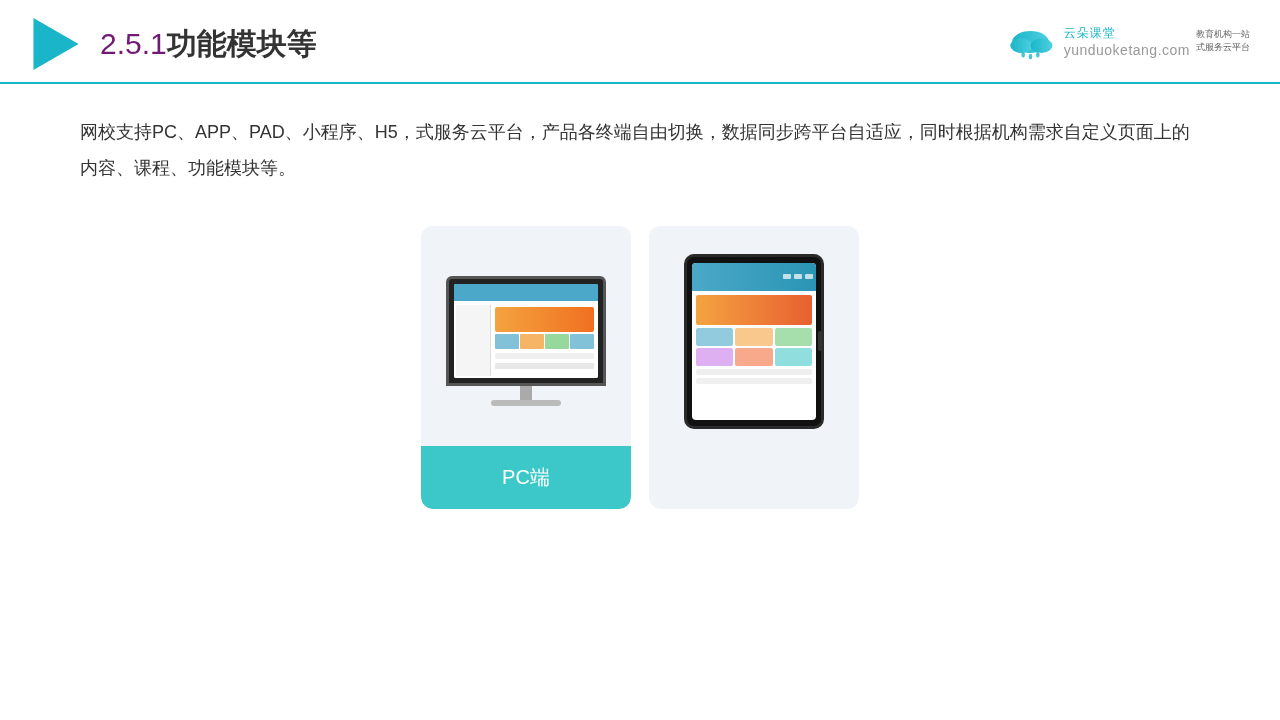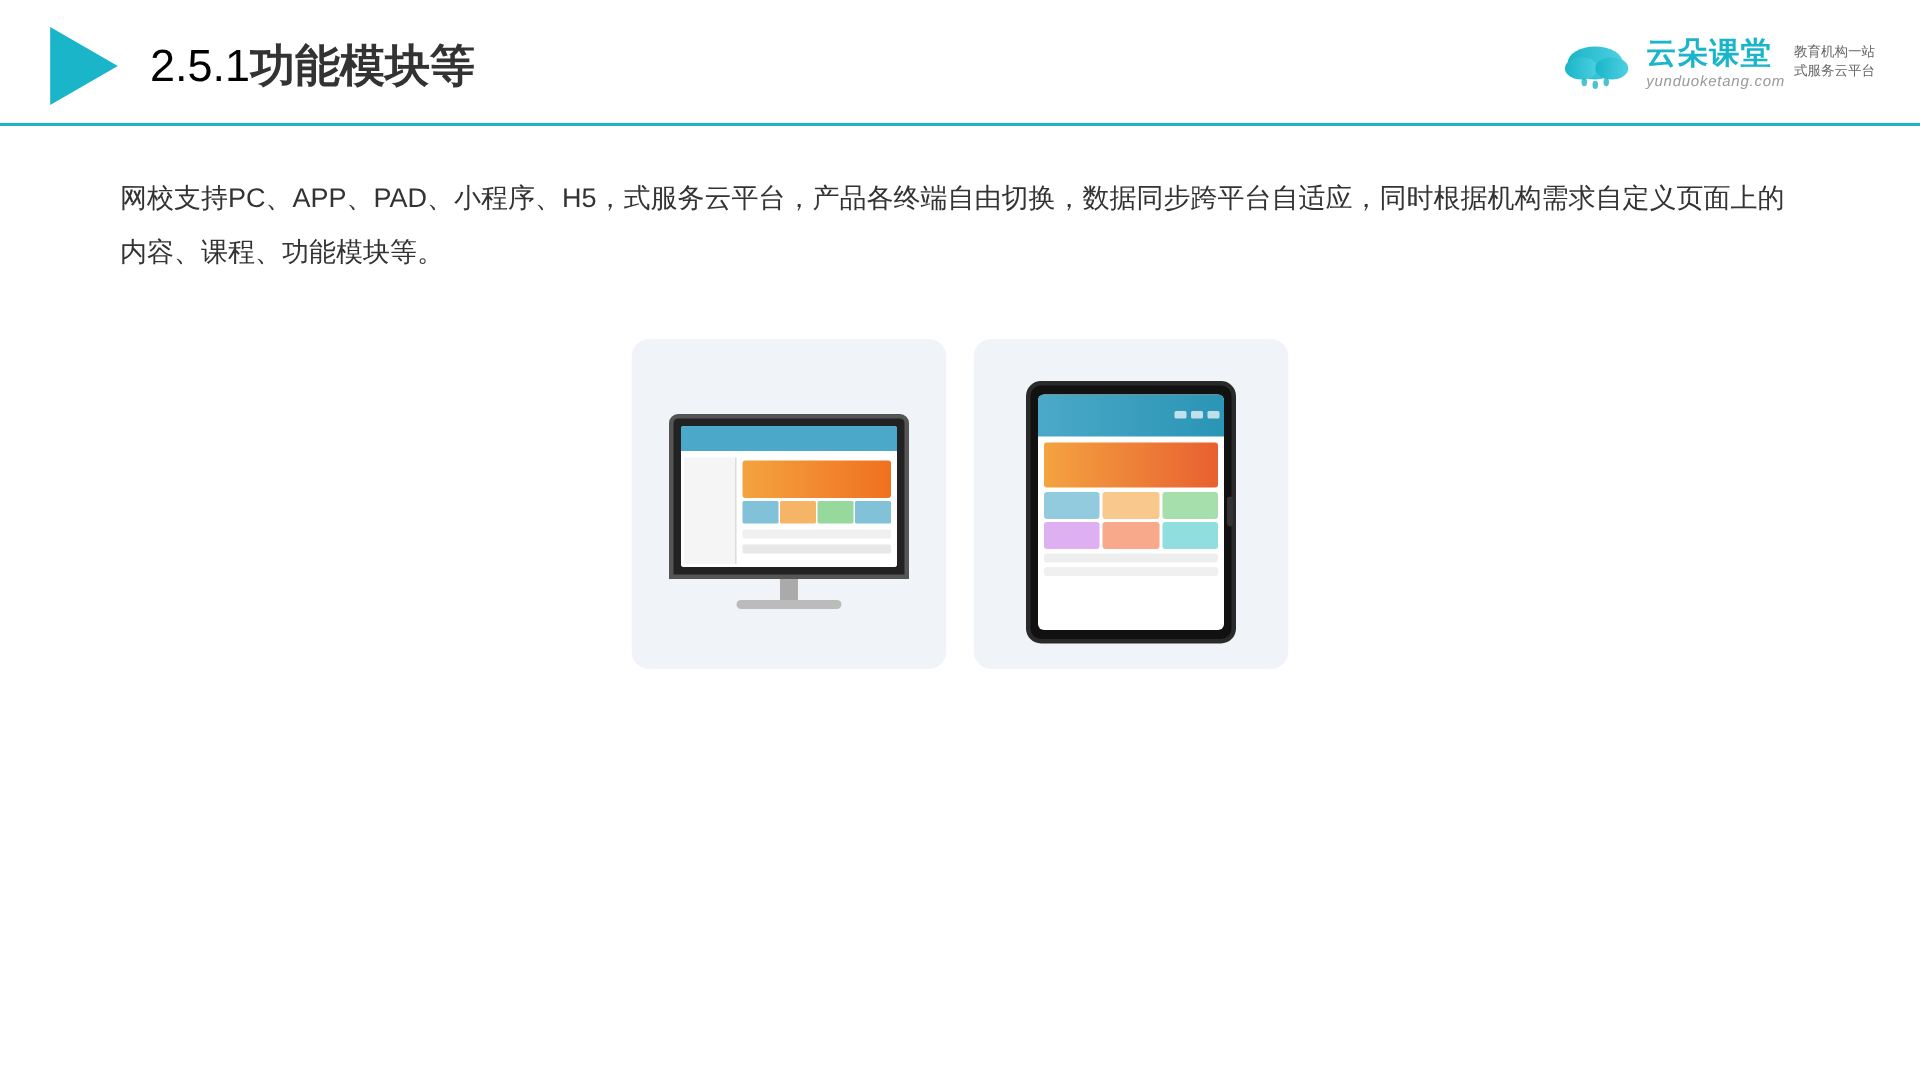--- a/index.html
+++ b/index.html
@@ -28,21 +28,21 @@
     }
 
     .page-title {
       font-size: 30px;
       font-weight: bold;
       color: #333;
     }
 
     .page-title .number {
       font-weight: normal;
-      color: #000000;
+      color: #701a75;
     }
 
     .brand-logo {
       position: absolute;
       right: 30px;
       top: 50%;
       transform: translateY(-50%);
       display: flex;
       flex-direction: column;
       align-items: center;
@@ -59,31 +59,30 @@
       height: 40px;
     }
 
     .brand-text-right {
       display: flex;
       flex-direction: column;
       align-items: flex-start;
     }
 
     .brand-name {
-      font-size: 20px;
-      font-weight: bold;
+      font-size: 12px;
+      font-weight: normal;
       color: #1ab5c8;
       letter-spacing: 1px;
     }
 
     .brand-url {
-      font-size: 10px;
+      font-size: 14px;
       color: #999;
       letter-spacing: 0.5px;
-      font-style: italic;
     }
 
     .brand-tagline {
       font-size: 9px;
       color: #666;
       text-align: right;
       line-height: 1.4;
     }
 
     
@@ -579,20 +578,21 @@
                   <div style="height:6px; background:#e8e8e8; margin-top:2px; border-radius:1px;"></div>
                 </div>
               </div>
             </div>
           </div>
         </div>
         <div class="monitor-neck"></div>
         <div class="monitor-base"></div>
       </div>
     </div>
+    <div class="card-label">PC端</div>
   </div>
 
 
   <div class="card">
     <div class="card-image-area">
       <div class="pad-device">
         <div class="pad-home-btn"></div>
         <div class="pad-screen">
           <div class="pad-header">
             <div class="pad-nav">

